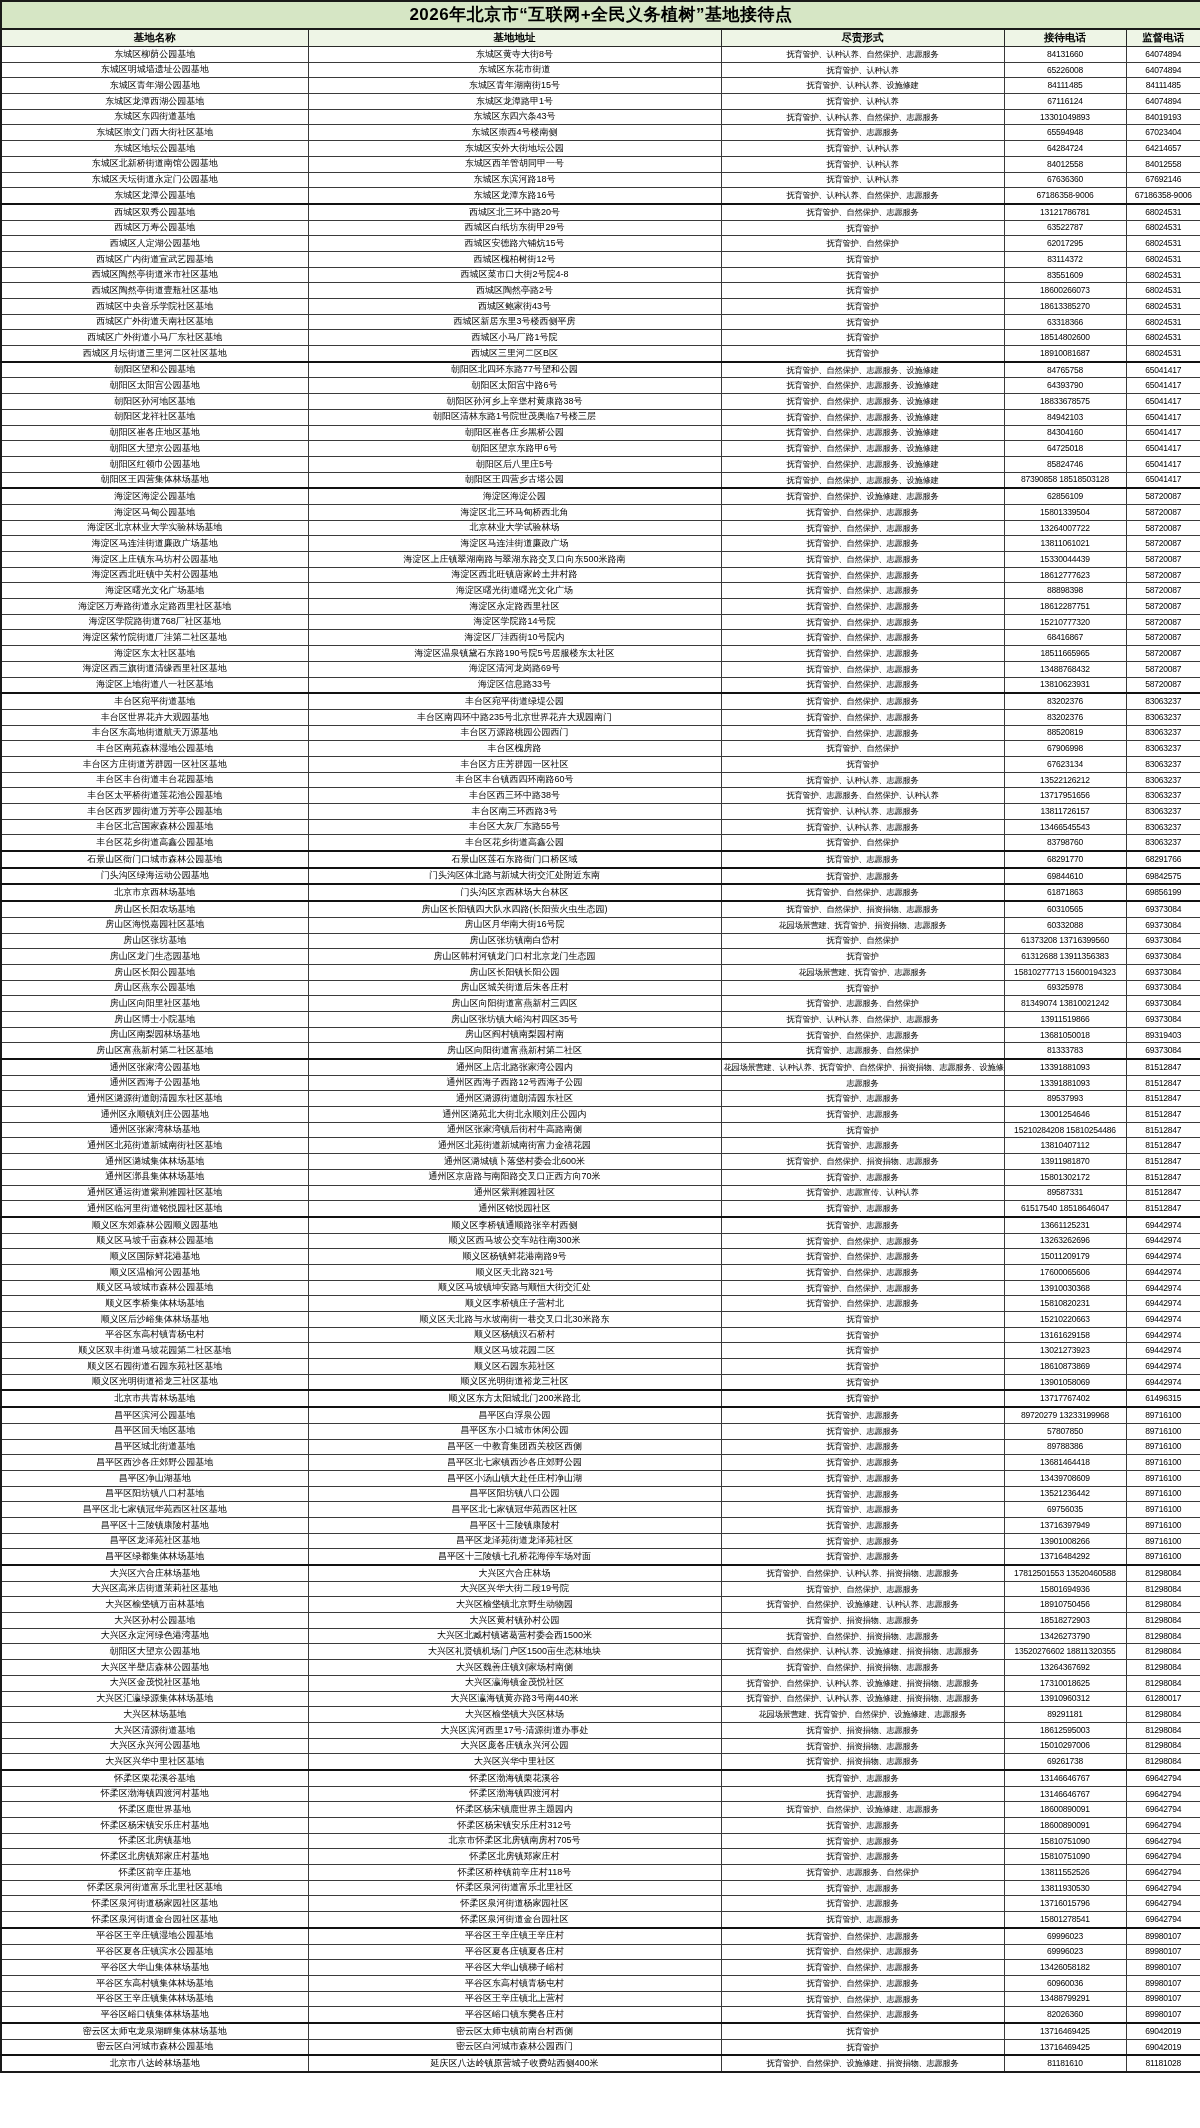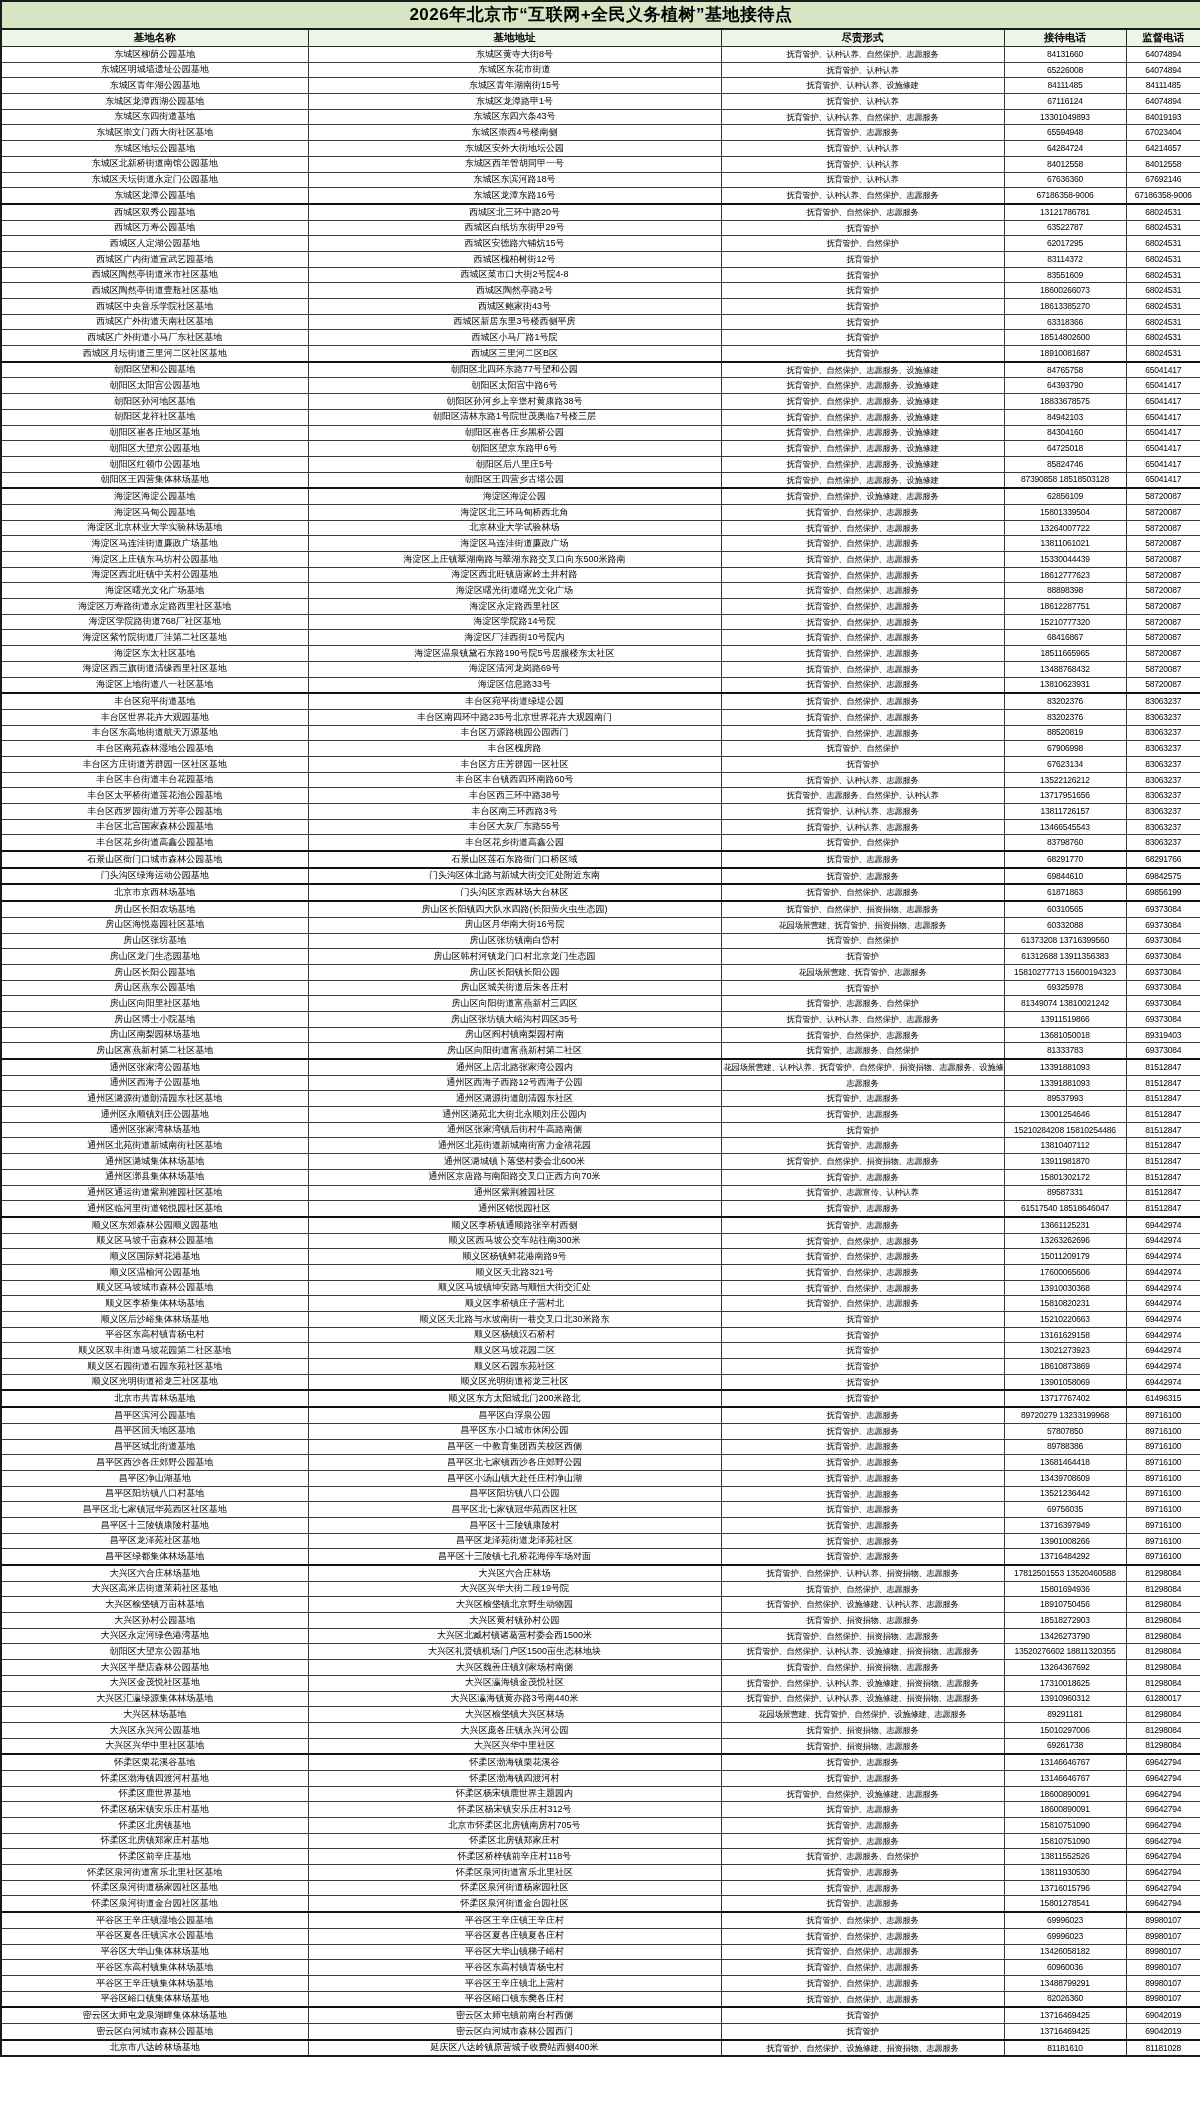--- a/index.html
+++ b/index.html
@@ -782,20 +782,27 @@
           <td class="phone">61280017</td>
         </tr>
         <tr>
           <td>大兴区林场基地</td>
           <td>大兴区榆垡镇大兴区林场</td>
           <td class="form">花园场景营建、抚育管护、自然保护、设施修建、志愿服务</td>
           <td class="phone">89291181</td>
           <td class="phone">81298084</td>
         </tr>
         <tr>
+          <td>大兴区清源街道基地</td>
+          <td>大兴区滨河西里17号-清源街道办事处</td>
+          <td class="form">抚育管护、捐资捐物、志愿服务</td>
+          <td class="phone">18612595003</td>
+          <td class="phone">81298084</td>
+        </tr>
+        <tr>
           <td>大兴区永兴河公园基地</td>
           <td>大兴区庞各庄镇永兴河公园</td>
           <td class="form">抚育管护、捐资捐物、志愿服务</td>
           <td class="phone">15010297006</td>
           <td class="phone">81298084</td>
         </tr>
         <tr>
           <td>大兴区兴华中里社区基地</td>
           <td>大兴区兴华中里社区</td>
           <td class="form">抚育管护、捐资捐物、志愿服务</td>

